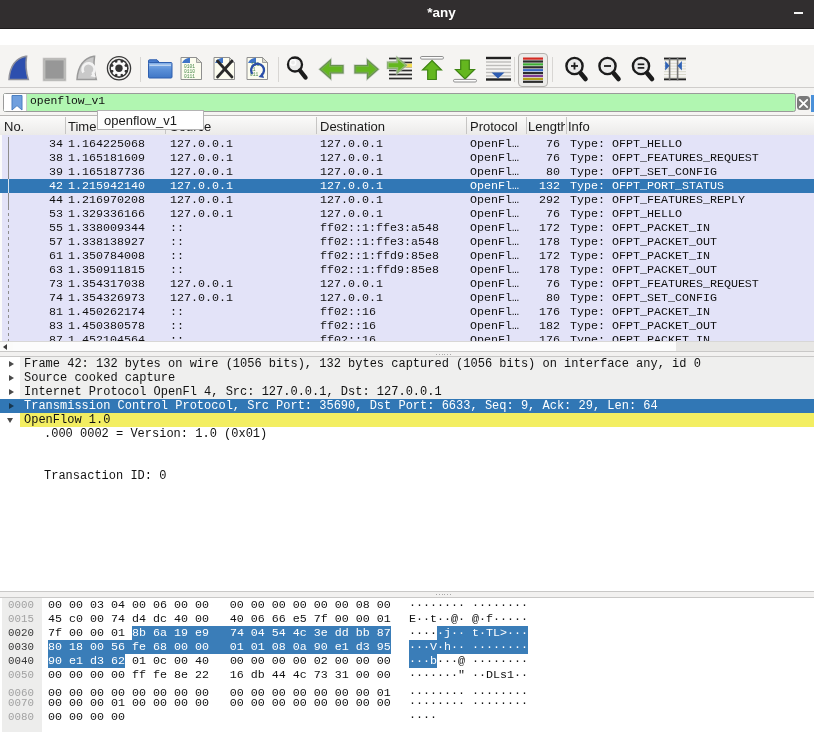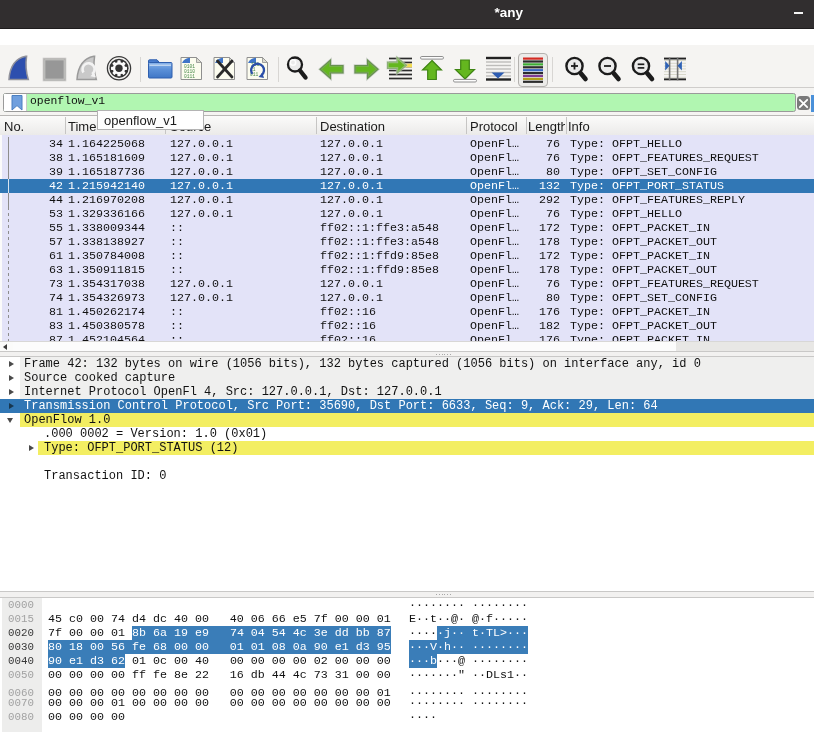--- a/index.html
+++ b/index.html
@@ -2,21 +2,21 @@
 <html><head>
 <meta charset="utf-8">
 <style>
 html,body{margin:0;padding:0;}
 #win{position:relative;width:814px;height:732px;overflow:hidden;background:#fff;
   font-family:"Liberation Sans",sans-serif;}
 .abs{position:absolute;}
 .mono{font-family:"Liberation Mono",monospace;font-size:11.667px;white-space:pre;}
 
 #titlebar{left:0;top:0;width:814px;height:28px;background:#312e2f;border-bottom:1px solid #1e1c1d;}
-#title{left:360px;top:5px;width:163px;text-align:right;color:#fff;font-weight:bold;font-size:13.5px;}
+#title{left:360px;top:5px;width:163px;text-align:center;color:#fff;font-weight:bold;font-size:13.5px;}
 #minim{left:794px;top:12px;width:9px;height:2px;background:#f4f4f4;}
 
 #menubar{left:0;top:29px;width:814px;height:18px;background:#f5f4f2;margin-top:16px;}
 .mi{position:absolute;top:0;height:18px;line-height:18px;font-size:13px;color:#101010;}
 .mi u{text-decoration:underline;text-underline-offset:1.5px;}
 
 #toolbar{left:0;top:47px;width:814px;height:40px;background:#f5f4f2;border-bottom:1px solid #cfcdcb;}
 
 #filterbar{left:0;top:88px;width:814px;height:27px;background:#f5f4f2;border-bottom:1px solid #b9b7b5;}
 #ffield{position:absolute;left:3px;top:5px;width:791px;height:17px;border:1px solid #9a9a9a;border-radius:2.5px;background:#b1f6b1;}
@@ -310,31 +310,31 @@
       <div class="grip"></div>
     </div>
 
   <div class="abs" id="details">
       <div class="drow mono" style="top:0px"><span class="dbg" style="left:20px;width:794px;background:#efefee"></span><span class="tri r" style="left:9px"></span><span class="pc" style="left:24px">Frame 42: 132 bytes on wire (1056 bits), 132 bytes captured (1056 bits) on interface any, id 0</span></div>
 <div class="drow mono" style="top:14px"><span class="dbg" style="left:20px;width:794px;background:#efefee"></span><span class="tri r" style="left:9px"></span><span class="pc" style="left:24px">Source cooked capture</span></div>
 <div class="drow mono" style="top:28px"><span class="dbg" style="left:20px;width:794px;background:#efefee"></span><span class="tri r" style="left:9px"></span><span class="pc" style="left:24px">Internet Protocol OpenFl 4, Src: 127.0.0.1, Dst: 127.0.0.1</span></div>
 <div class="drow mono" style="top:42px"><span class="dbg" style="left:0;width:814px;background:#3177b5"></span><span class="tri r" style="left:9px;border-left-color:#18374f"></span><span class="pc" style="left:24px;color:#fff">Transmission Control Protocol, Src Port: 35690, Dst Port: 6633, Seq: 9, Ack: 29, Len: 64</span></div>
 <div class="drow mono" style="top:56px"><span class="dbg" style="left:20px;width:794px;background:#f3ee62"></span><span class="tri d" style="left:7px"></span><span class="pc" style="left:24px">OpenFlow 1.0</span></div>
 <div class="drow mono" style="top:70px"><span class="pc" style="left:44px">.000 0002 = Version: 1.0 (0x01)</span></div>
-<div class="drow mono" style="top:84px"><span class="dbg" style="left:38px;width:776px;background:#f3ee62"></span><span class="tri r" style="left:29px"></span><span class="pc" style="left:44px">Type: OFPT_PORT_STATUS (12)</span></div>
 <div class="drow mono" style="top:112px"><span class="pc" style="left:44px">Transaction ID: 0</span></div>
     </div>
   <div class="abs" id="divider2">
       <div class="grip"></div>
     </div>
 
   <div class="abs" id="hexpane">
     <div id="hexstrip"></div>
     <div class="xrow" style="top:0px">
         <span class="xoff mono">0000</span>
+        <span class="xhex mono">00 00 03 04 00 06 00 00   00 00 00 00 00 00 08 00</span>
         <span class="xasc mono">········ ········</span>
       </div>
 <div class="xrow" style="top:14px">
         <span class="xoff mono">0015</span>
         <span class="xhex mono">45 c0 00 74 d4 dc 40 00   40 06 66 e5 7f 00 00 01</span>
         <span class="xasc mono">E··t··@· @·f·····</span>
       </div>
 <div class="xrow" style="top:28px">
         <span class="xoff mono dk">0020</span>
         <span class="xhex mono">7f 00 00 01 <span class="hl1">8b 6a 19 e9   74 04 54 4c 3e dd bb 87</span></span>

